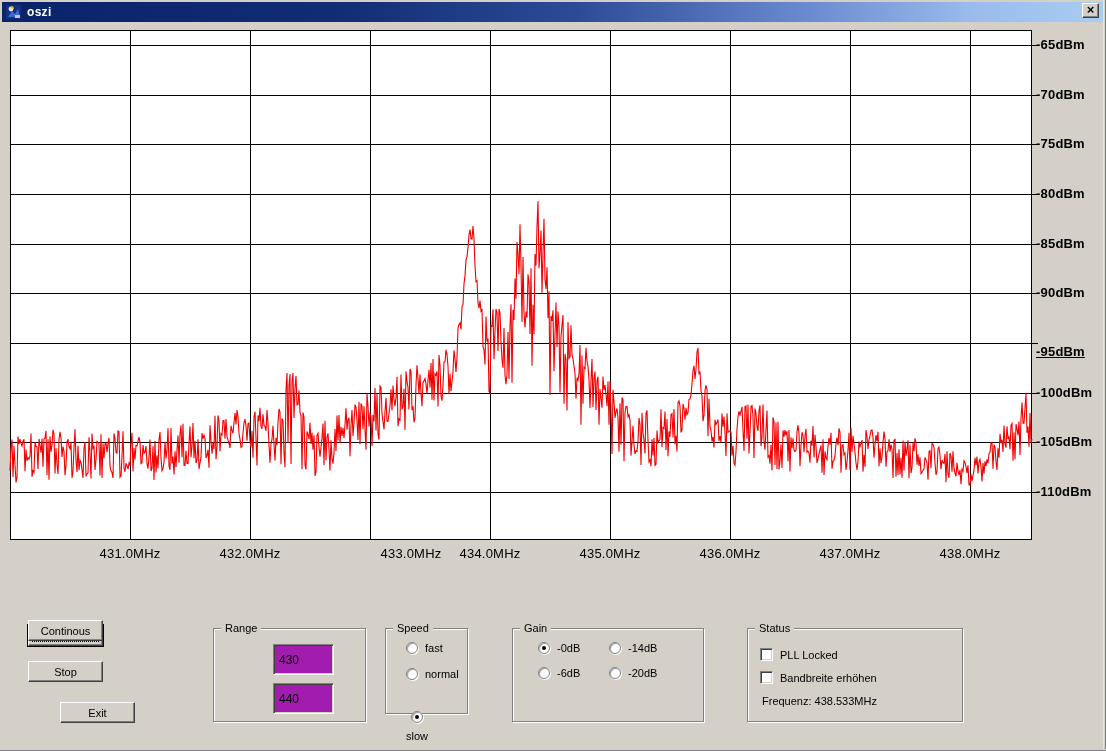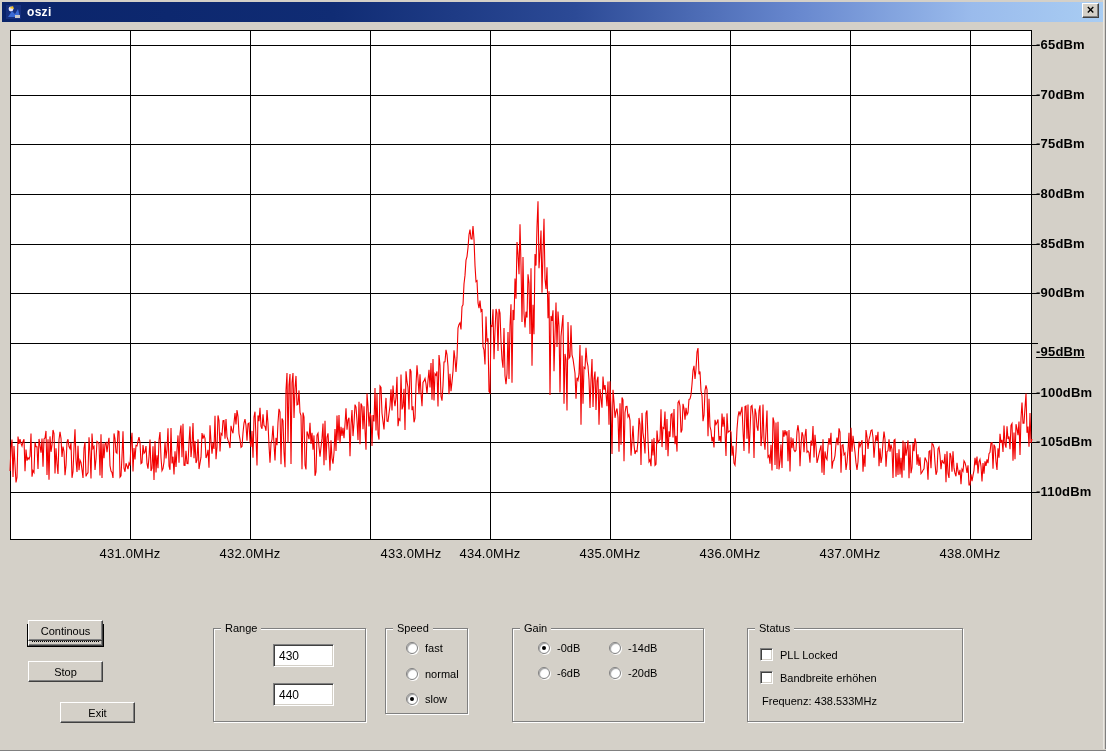--- a/index.html
+++ b/index.html
@@ -40,21 +40,21 @@
   }
   .btn-default{box-shadow:inset -1px -1px 0 #808080,0 0 0 1px #000;}
   .btn-default::after{content:"";position:absolute;left:3px;right:3px;top:3px;bottom:3px;border:1px dotted #000;}
   .groupbox{
     position:absolute;box-sizing:border-box;
     border:1px solid #808080;
     box-shadow:inset 1px 1px 0 #ffffff,1px 1px 0 #ffffff;
   }
   .legend{position:absolute;top:-8px;left:7px;background:#d4d0c8;padding:0 4px;font-size:11px;line-height:14px;color:#000;white-space:nowrap;}
   .win-input{
-    position:absolute;width:61px;height:23px;box-sizing:border-box;background:#ffffff;
+    position:absolute;width:61px;height:31px;box-sizing:border-box;background:#a21caf;
     border:1px solid;border-color:#808080 #ffffff #ffffff #808080;
     box-shadow:inset 1px 1px 0 #404040,inset -1px -1px 0 #d4d0c8;
     font-family:"Liberation Sans",sans-serif;font-size:12px;color:#000;
     padding:1px 0 0 5px;outline:none;
   }
   .opt-row{position:absolute;display:flex;align-items:center;gap:7px;font-size:11px;color:#000;white-space:nowrap;}
   .radio{
     width:12px;height:12px;box-sizing:border-box;border-radius:50%;background:#fff;position:relative;
     border:1px solid #808080;
     box-shadow:inset 1px 1px 1px rgba(0,0,0,.38),1px 1px 0 rgba(255,255,255,.95);
@@ -164,21 +164,21 @@
 <div class="groupbox" id="speed-group" style="left:385px;top:628px;width:83px;height:86px;padding-left:29px;">
   <span class="legend">Speed</span>
 <div class="opt-row" style="left: 20px; top: 13px;">
       <span class="radio"></span>
       <span>fast</span>
     </div>
     <div class="opt-row" style="left: 20px; top: 39px;">
       <span class="radio"></span>
       <span>normal</span>
     </div>
-    <div class="opt-row" style="left: 20px; top: 64px;">
+    <div class="opt-row" style="left: 20px; top: 82px; flex-direction: column;">
       <span class="radio on"></span>
       <span>slow</span>
     </div>
   </div>
 
 <div class="groupbox" id="gain-group" style="left:512px;top:628px;width:192px;height:94px;">
   <span class="legend">Gain</span>
 <div class="opt-row" style="left: 25px; top: 13px;">
       <span class="radio on"></span>
       <span>-0dB</span>

